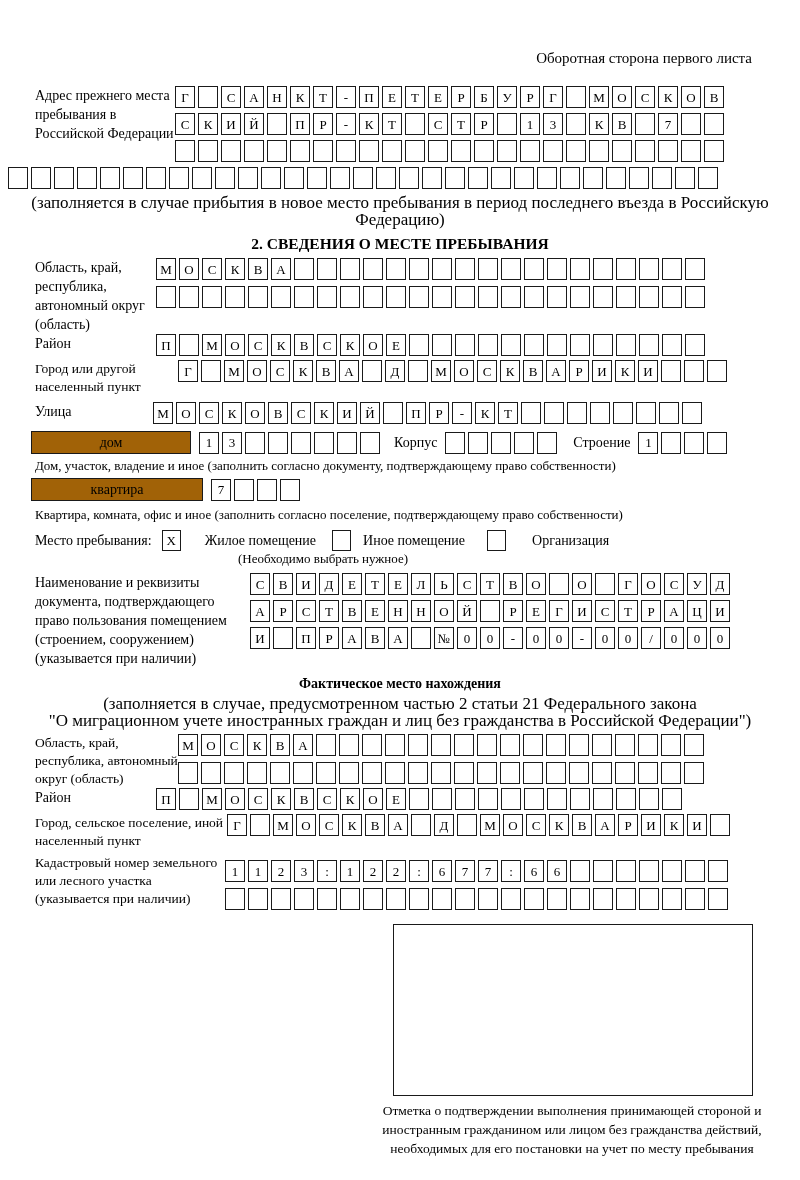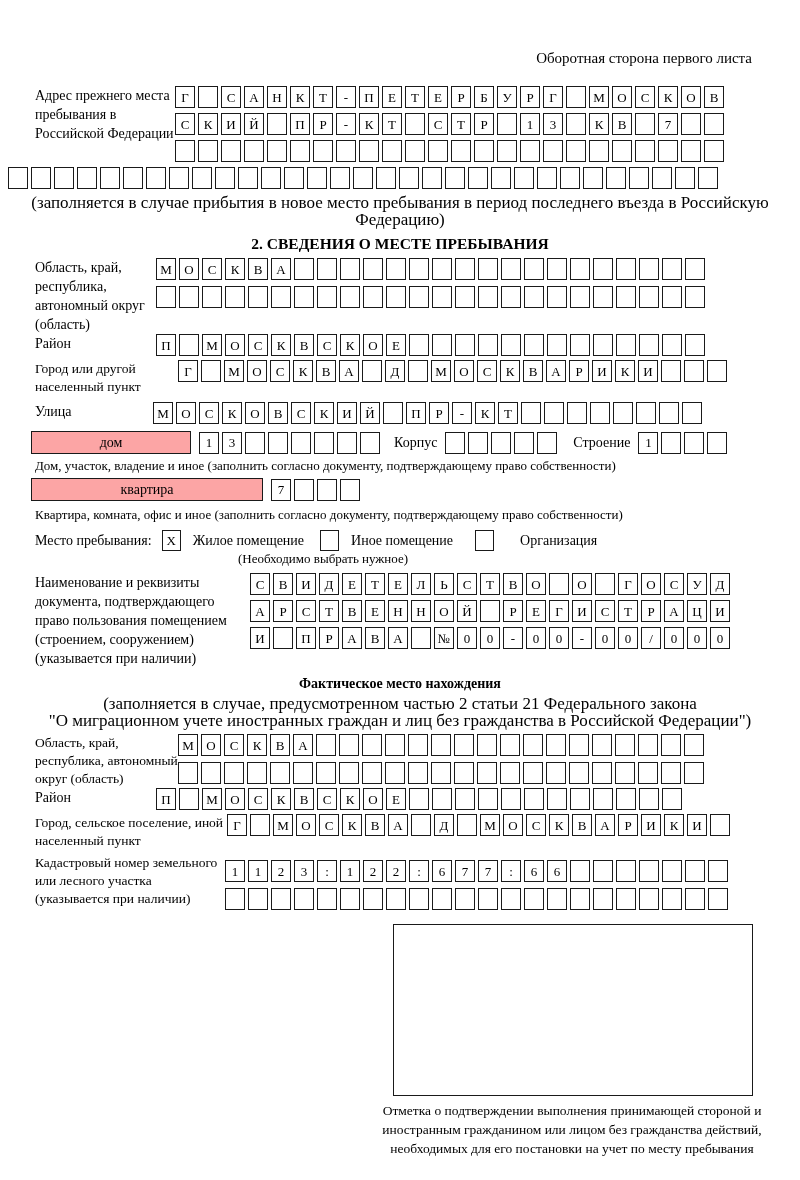--- a/index.html
+++ b/index.html
@@ -10,21 +10,21 @@
   .lbl{font-size:14px;line-height:19px;box-sizing:border-box;padding-left:27px;flex:none;}
   .lbl.tight{line-height:18px;font-size:13.5px;}
   .cellcol{display:flex;flex-direction:column;gap:6px;}
   .cells{display:flex;gap:3px;flex:none;}
   .cell{flex:none;width:18px;height:20px;border:1.6px solid #1a1a1a;display:flex;align-items:center;justify-content:center;
         font-size:13px;line-height:1;background:#fff;}
   .block{margin-left:8px;display:flex;}
   .centered{text-align:center;font-size:17px;line-height:17px;}
   .h2{text-align:center;font-weight:bold;font-size:15.5px;margin-top:7px;}
   .widebox{box-sizing:border-box;border:1.6px solid #1a1a1a;height:23px;display:flex;align-items:center;justify-content:center;
-           font-size:14px;flex:none;background:#fca5a5;text-align:center;}
+           font-size:14px;flex:none;background:#a16207;text-align:center;}
   .caption{margin:4px 0 0 35px;font-size:13px;}
   .checkbox{flex:none;width:17px;height:19px;border:1.6px solid #1a1a1a;display:flex;align-items:center;justify-content:center;
             font-size:13px;background:#fff;}
   .stay-lbl{font-size:14px;line-height:21px;}
   .stamp-box{box-sizing:border-box;margin-left:393px;width:360px;height:172px;border:1.6px solid #1a1a1a;background:#fff;}
   .stamp-caption{margin:5px 0 0 382px;width:380px;text-align:center;font-size:13.5px;line-height:19px;}
 </style>
 </head>
 <body>
 
@@ -324,34 +324,34 @@
     <div class="cells">
         <span class="cell">1</span>
         <span class="cell"></span>
         <span class="cell"></span>
         <span class="cell"></span>
       </div>
   </div>
   <div class="caption">Дом, участок, владение и иное (заполнить согласно документу, подтверждающему право собственности)</div>
 
   <div class="row" style="margin:4px 0 0 31px;align-items:center;">
-    <div class="widebox" style="width:232px;font-family:Liberation Serif, serif;">квартира</div>
+    <div class="widebox" style="width:172px;font-family:Liberation Serif, serif;">квартира</div>
     <div class="cells" style="margin-left:8px;">
         <span class="cell">7</span>
         <span class="cell"></span>
         <span class="cell"></span>
         <span class="cell"></span>
       </div>
   </div>
-  <div class="caption" style="margin-top:6px;">Квартира, комната, офис и иное (заполнить согласно документу, подтверждающему право собственности)</div>
+  <div class="caption" style="margin-top:6px;">Квартира, комната, офис и иное (заполнить согласно поселение, подтверждающему право собственности)</div>
 
   <div class="row" style="margin:7px 0 0 35px;align-items:center;">
     <div class="stay-lbl">Место пребывания:</div>
     <div class="checkbox" style="margin-left:10px;">X</div>
-    <div class="stay-lbl" style="margin-left:12px;">Жилое помещение</div>
+    <div class="stay-lbl" style="margin-left:24px;">Жилое помещение</div>
     <div class="checkbox" style="margin-left:16px;"></div>
     <div class="stay-lbl" style="margin-left:12px;">Иное помещение</div>
     <div class="checkbox" style="margin-left:22px;"></div>
     <div class="stay-lbl" style="margin-left:26px;">Организация</div>
   </div>
   <div style="margin-left:238px;font-size:13px;">(Необходимо выбрать нужное)</div>
 
   <div class="block" style="margin-top:6px;">
     <div class="lbl" style="width:242px;">Наименование и реквизиты документа, подтверждающего право пользования помещением (строением, сооружением) (указывается при наличии)</div>
     <div class="cellcol" style="gap:5px;">

